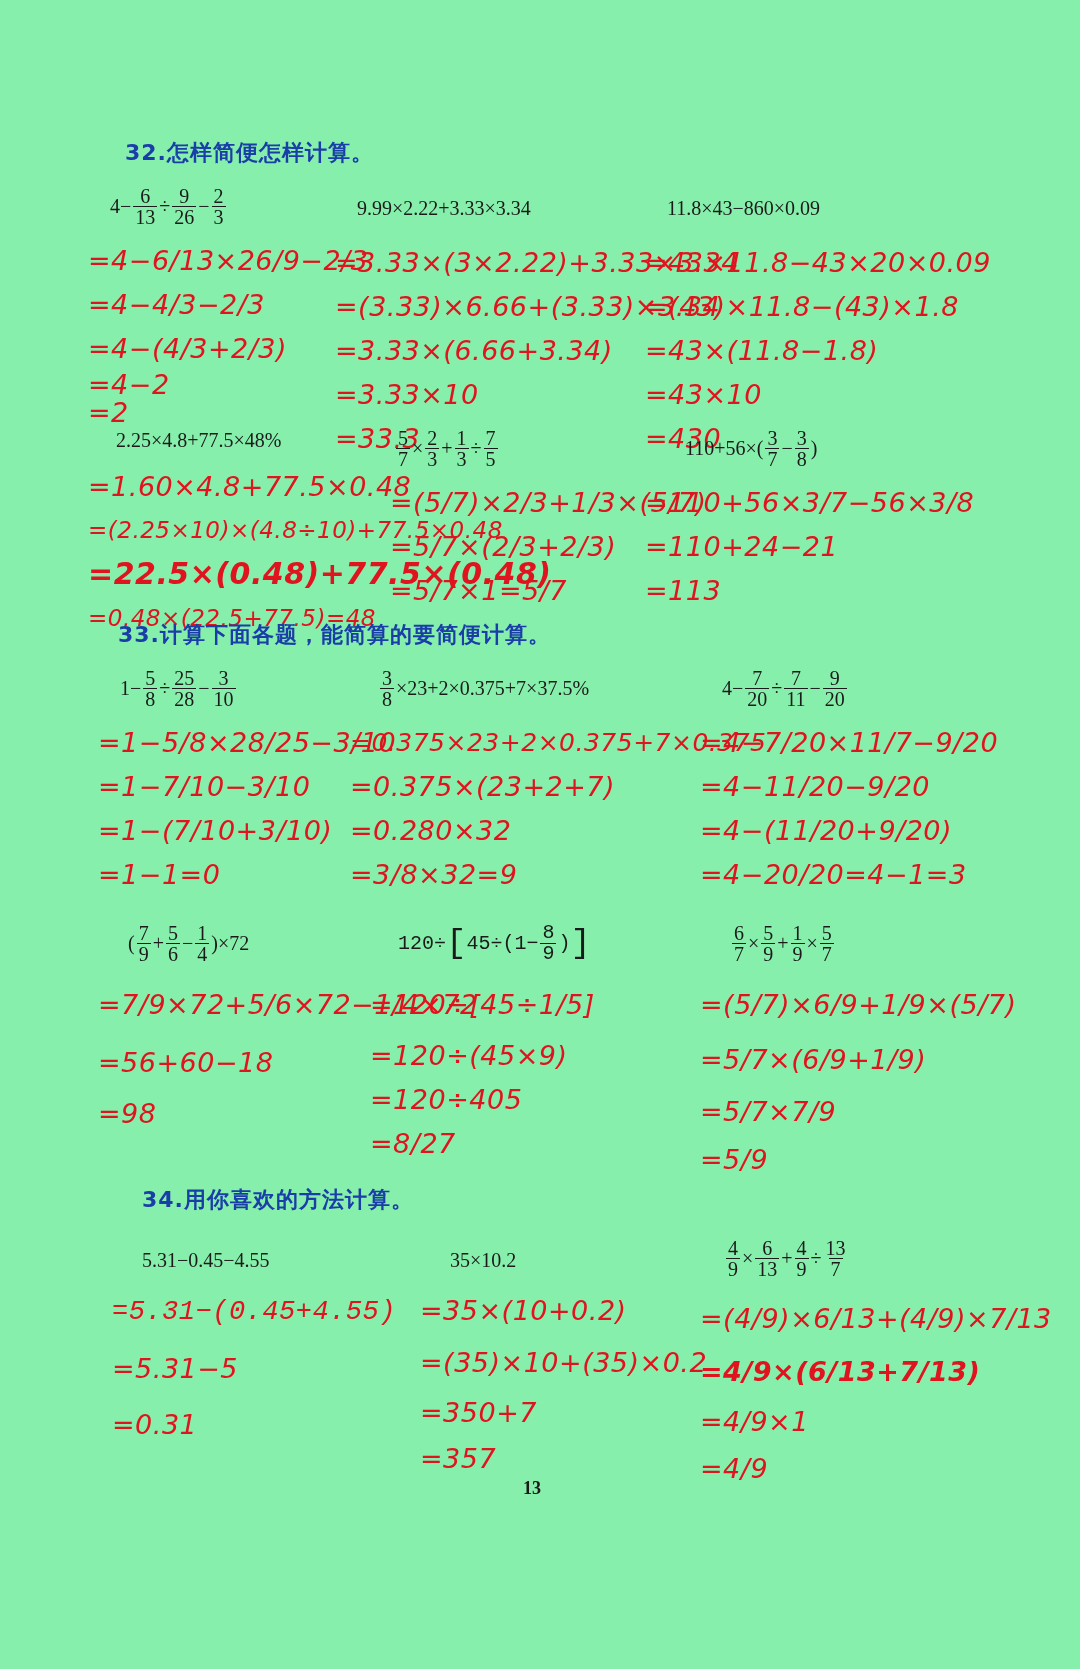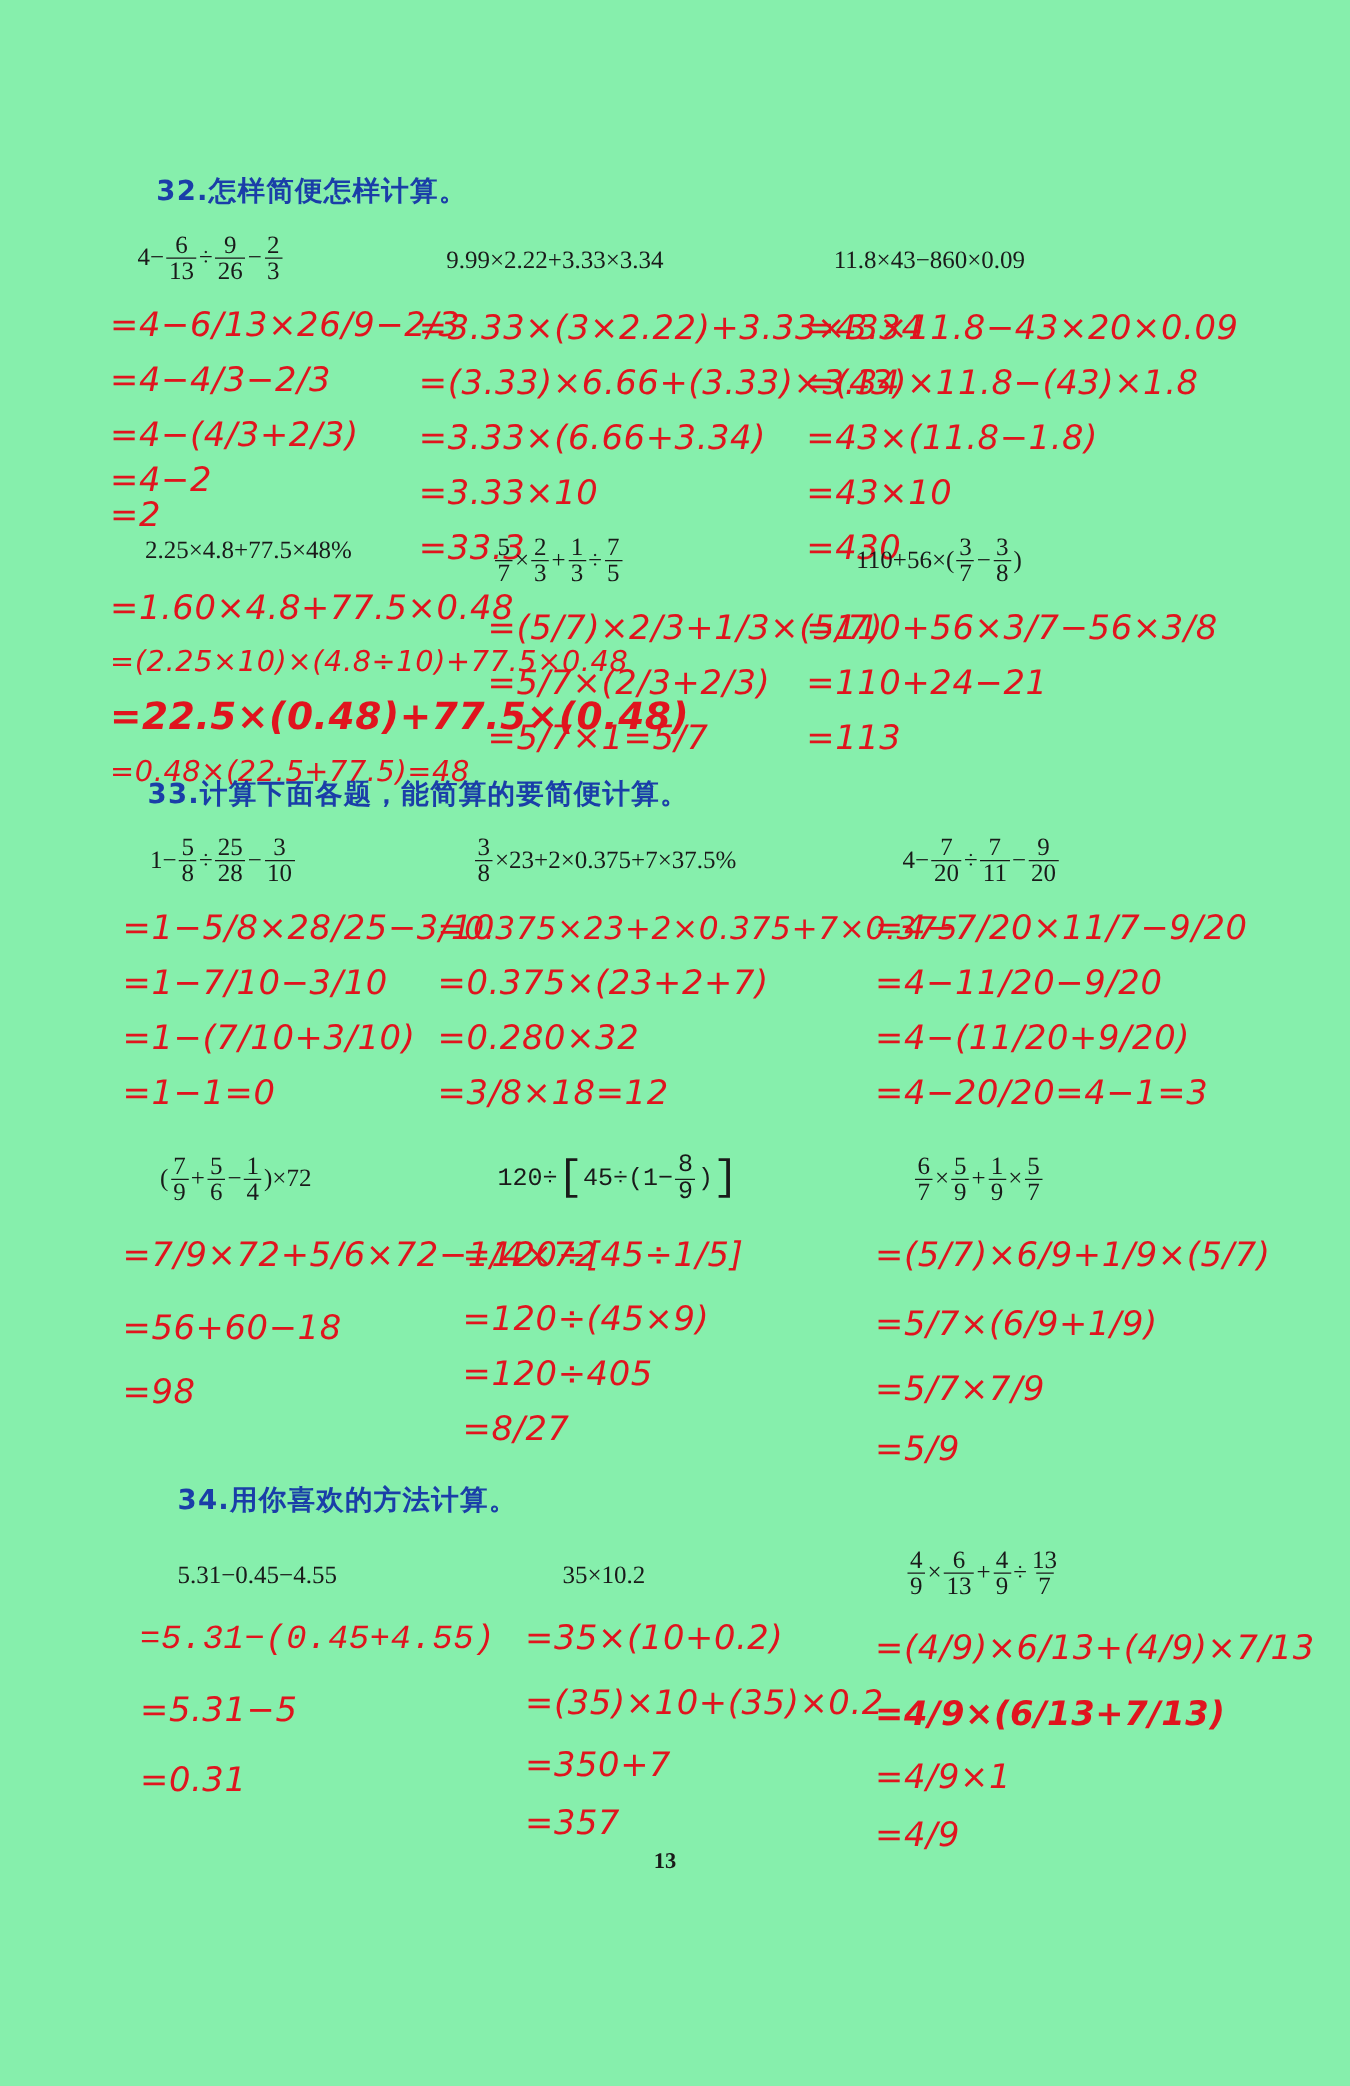--- a/index.html
+++ b/index.html
@@ -144,21 +144,21 @@
     <div class="expr" style="padding-left:28px;">
       <span class="frac">
           <span class="num">3</span>
           <span class="den">8</span>
         </span>×23+2×0.375+7×37.5%
     </div>
     <div class="steps">
       <div class="step" style="font-size:25px;">=0.375×23+2×0.375+7×0.375</div>
       <div class="step">=0.375×(23+2+7)</div>
       <div class="step">=0.280×32</div>
-      <div class="step">=3/8×18=12</div>
+      <div class="step">=3/8×32=9</div>
     </div>
   </div>
 
   <div class="problem" style="left:700px; top:660px; width:260px;">
     <div class="expr" style="padding-left:22px;">
       4−<span class="frac">
           <span class="num">7</span>
           <span class="den">20</span>
         </span>÷<span class="frac">
           <span class="num">7</span>

